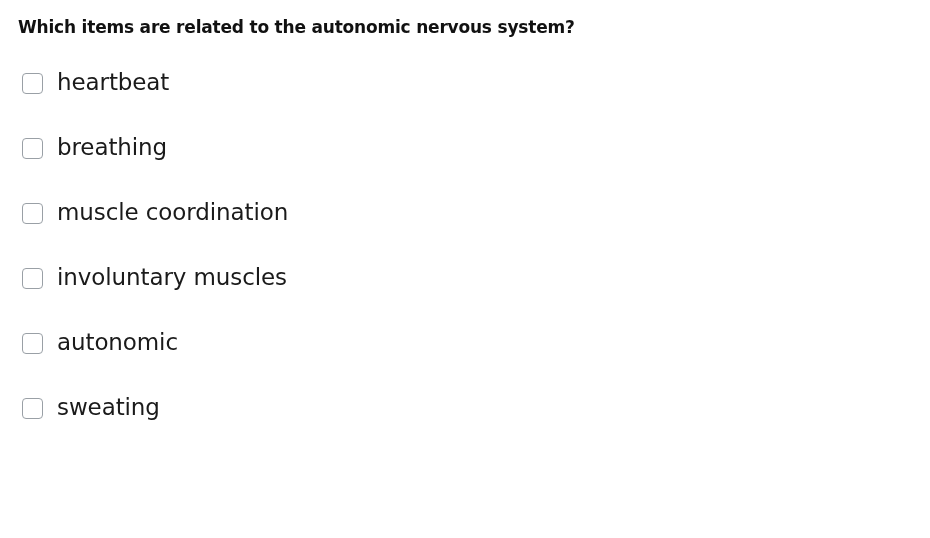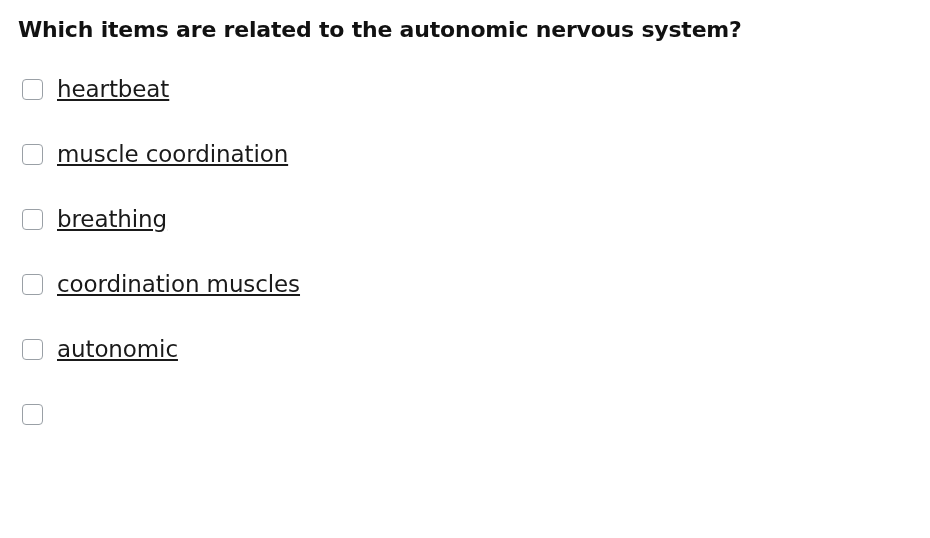--- a/index.html
+++ b/index.html
@@ -15,21 +15,21 @@
     overflow: hidden;
   }
   .page {
     position: relative;
     width: 930px;
     height: 538px;
     box-sizing: border-box;
     padding: 16px 18px 0 18px;
   }
   .question-title {
-    font-size: 22px;
+    font-size: 17px;
     font-weight: bold;
     line-height: 1.3;
     color: #111111;
     letter-spacing: -0.2px;
     margin: 0 0 22px 0;
   }
   .options-list {
     display: block;
   }
   .option-row {
@@ -48,56 +48,56 @@
     border-radius: 4px;
     background: #ffffff;
     margin-right: 14px;
     margin-left: 4px;
   }
   .option-label {
     font-size: 23px;
     line-height: 1.2;
     color: #1a1a1a;
     letter-spacing: -0.1px;
-    text-decoration: underline;
   }
 </style>
 </head>
 <body>
 
 <div class="page">
 
   <h1 class="question-title">Which items are related to the autonomic nervous system?</h1>
 
   <div class="options-list">
 
     <div class="option-row">
       <span class="checkbox"></span>
       <span class="option-label">heartbeat</span>
     </div>
 
     <div class="option-row">
       <span class="checkbox"></span>
+      <span class="option-label">breathing</span>
+    </div>
+
+    <div class="option-row">
+      <span class="checkbox"></span>
       <span class="option-label">muscle coordination</span>
     </div>
 
     <div class="option-row">
       <span class="checkbox"></span>
-      <span class="option-label">breathing</span>
-    </div>
-
-    <div class="option-row">
-      <span class="checkbox"></span>
-      <span class="option-label">coordination muscles</span>
+      <span class="option-label">involuntary muscles</span>
     </div>
 
     <div class="option-row">
       <span class="checkbox"></span>
       <span class="option-label">autonomic</span>
     </div>
 
 
     <div class="option-row">
       <span class="checkbox"></span>
+      <span class="option-label">sweating</span>
     </div>
 
   </div>
 </div>
 
 </body></html>

